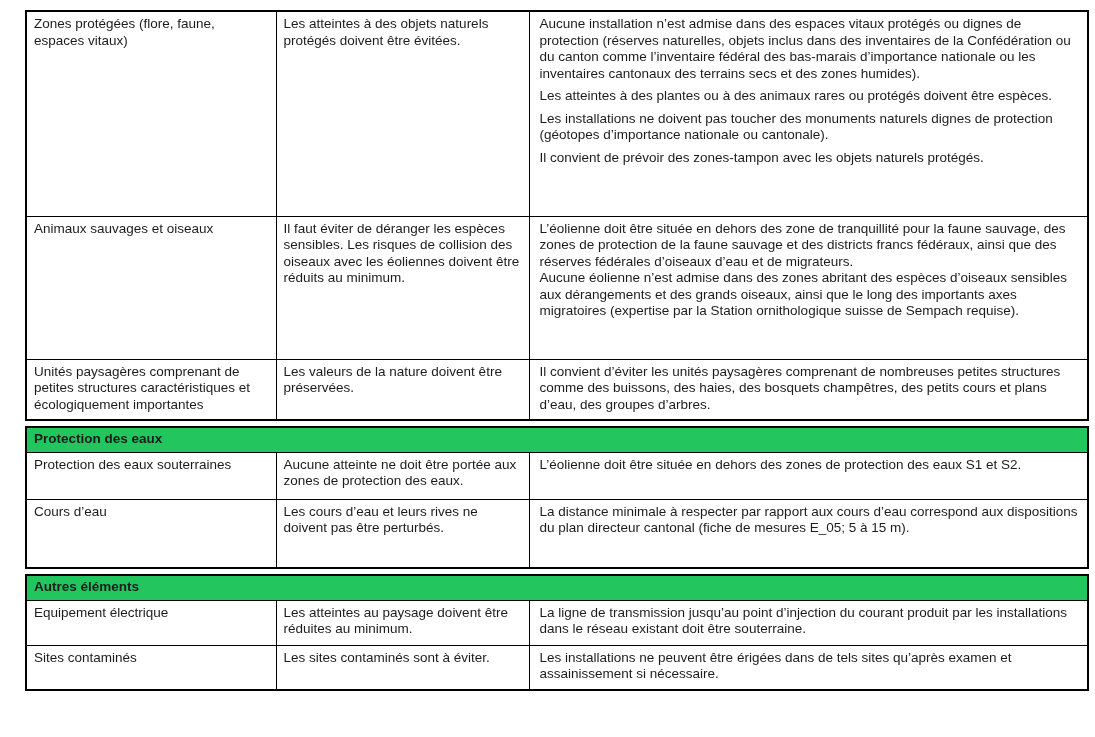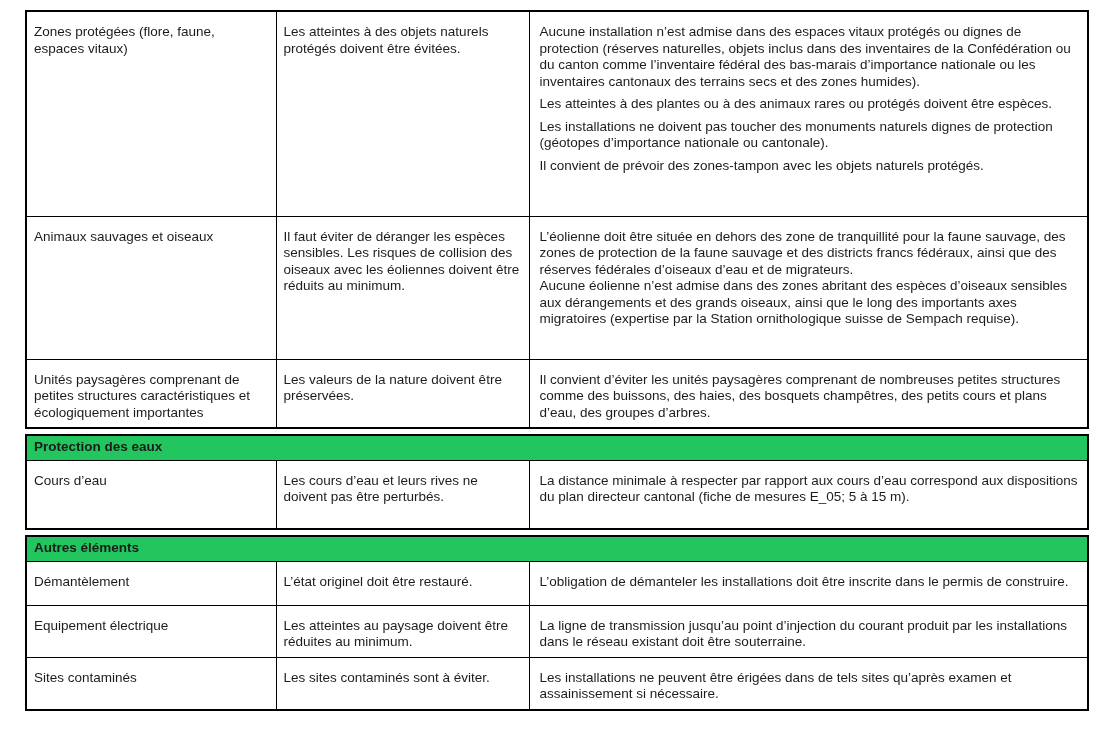--- a/index.html
+++ b/index.html
@@ -21,21 +21,21 @@
     table-layout: fixed;
     border: 2px solid #000000;
   }
   table.block + table.block { margin-top: 5px; }
   col.c1 { width: 250px; }
   col.c2 { width: 253px; }
   col.c3 { width: 559px; }
   td.cell {
     border: 1px solid #000000;
     vertical-align: top;
-    padding: 12px 7px 6px 7px;
+    padding: 4px 7px 6px 7px;
   }
   td.section-header {
     border: 1px solid #000000;
     background: #22c55e;
     font-weight: bold;
     padding: 3px 7px 4px 7px;
     vertical-align: middle;
   }
   .para { margin: 0 0 6px 3px; }
   .cell .para:last-child { margin-bottom: 0; }
@@ -93,46 +93,46 @@
   <table class="block">
     <colgroup>
         <col class="c1">
         <col class="c2">
         <col class="c3">
       </colgroup>
     <tbody>
       <tr class="h22">
         <td class="section-header" colspan="3">Protection des eaux</td>
       </tr>
+      <tr class="h47">
+        <td class="cell">Protection des eaux souterraines</td>
+        <td class="cell">Aucune atteinte ne doit être portée aux zones de protection des eaux.</td>
+        <td class="cell">
+            <p class="para">L’éolienne doit être située en dehors des zones de protection des eaux S1 et S2.</p>
+          </td>
+      </tr>
       <tr class="h69">
         <td class="cell">Cours d’eau</td>
         <td class="cell">Les cours d’eau et leurs rives ne doivent pas être perturbés.</td>
         <td class="cell">
             <p class="para">La distance minimale à respecter par rapport aux cours d’eau correspond aux dispositions du plan directeur cantonal (fiche de mesures E_05; 5 à 15 m).</p>
           </td>
       </tr>
     </tbody>
   </table>
 
   <table class="block">
     <colgroup>
         <col class="c1">
         <col class="c2">
         <col class="c3">
       </colgroup>
     <tbody>
       <tr class="h22">
         <td class="section-header" colspan="3">Autres éléments</td>
-      </tr>
-      <tr class="h44">
-        <td class="cell">Démantèlement</td>
-        <td class="cell">L’état originel doit être restauré.</td>
-        <td class="cell">
-            <p class="para">L’obligation de démanteler les installations doit être inscrite dans le permis de construire.</p>
-          </td>
       </tr>
       <tr class="h45">
         <td class="cell">Equipement électrique</td>
         <td class="cell">Les atteintes au paysage doivent être réduites au minimum.</td>
         <td class="cell">
             <p class="para">La ligne de transmission jusqu’au point d’injection du courant produit par les installations dans le réseau existant doit être souterraine.</p>
           </td>
       </tr>
       <tr class="h40">
         <td class="cell">Sites contaminés</td>

